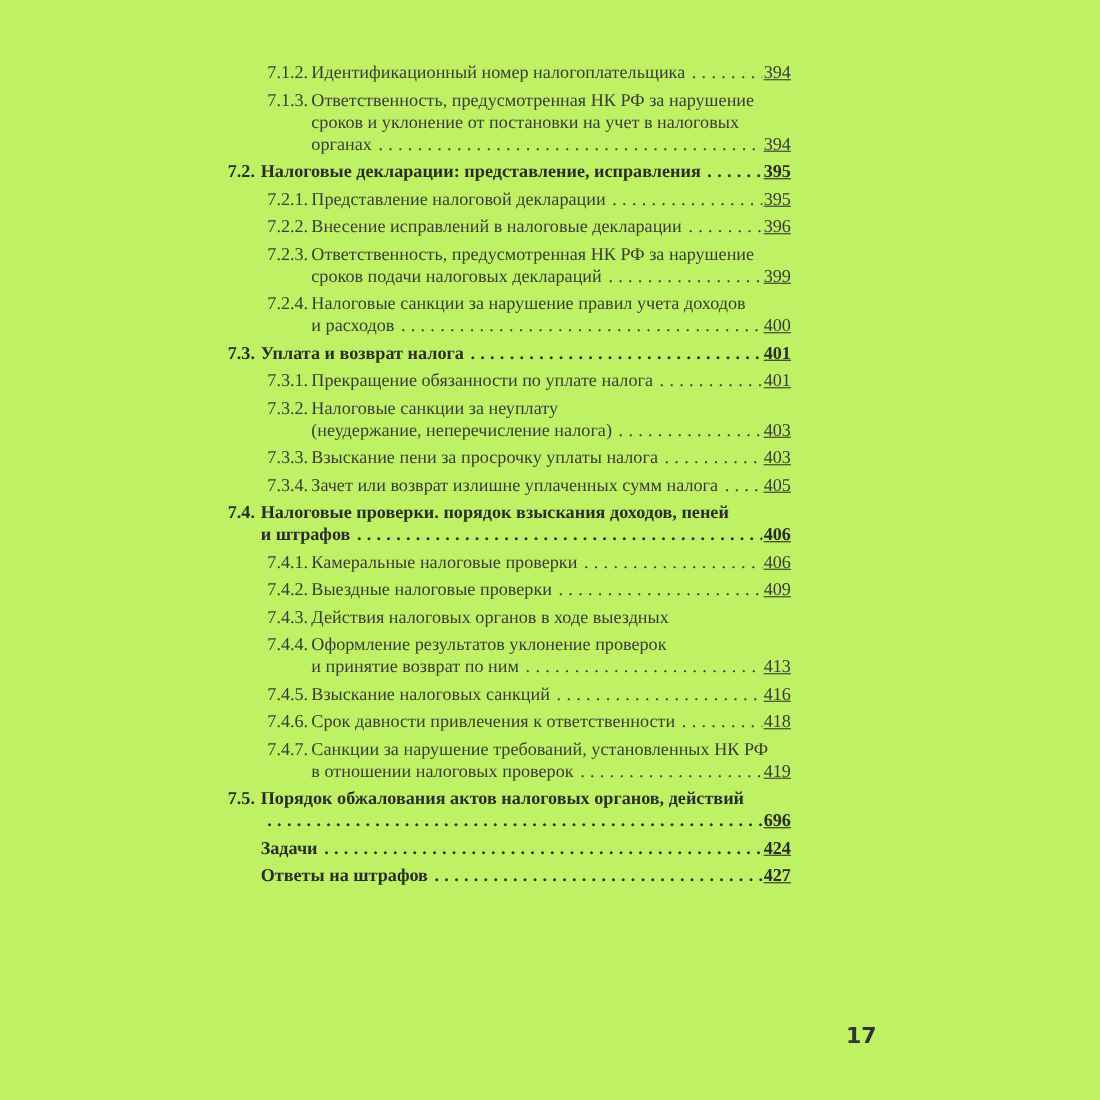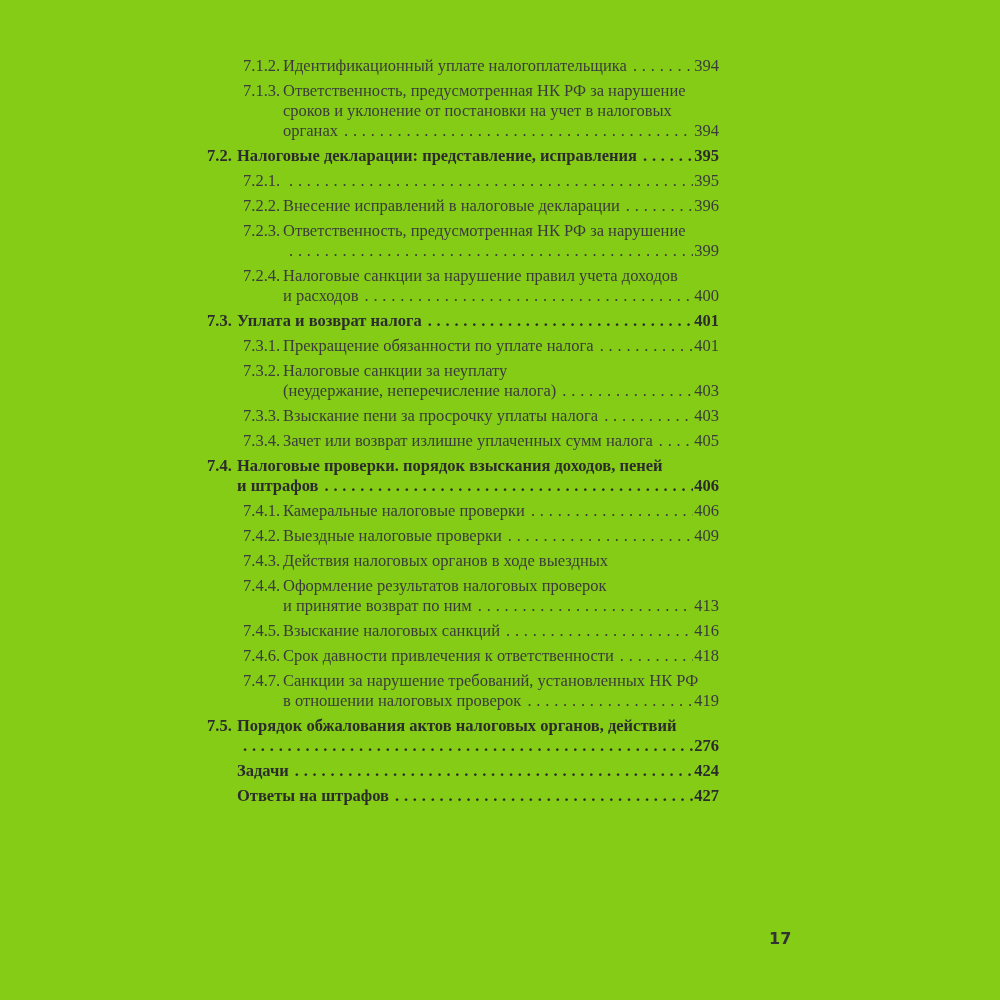--- a/index.html
+++ b/index.html
@@ -11,21 +11,21 @@
     width: 1000px;
     height: 1000px;
     font-family: "Liberation Serif", serif;
     color: #3b3b3b;
     position: relative;
     overflow: hidden;
   }
   .sheet {
     position: absolute;
     inset: 0;
-    background: #84cc16;
+    background: #bef264;
   }
   .toc {
     position: absolute;
     left: 207px;
     top: 56px;
     width: 512px;
   }
   .entry {
     font-size: 16.5px;
     line-height: 20px;
@@ -67,40 +67,41 @@
     margin-left: 6px;
     margin-right: 1px;
     min-width: 12px;
   }
   .dots::after {
     content: "..................................................................................";
     letter-spacing: 4.8px;
   }
   .pg {
     flex: none;
+    text-decoration: underline;
   }
   .folio {
     position: absolute;
     left: 769px;
     top: 929px;
     font-family: "DejaVu Sans", sans-serif;
     font-weight: bold;
-    font-size: 16px;
+    font-size: 20px;
     color: #333333;
   }
 </style>
 </head>
 <body>
 
 <div class="sheet">
   <div class="toc" id="toc">
       <div class="entry lvl2">
         <div class="line flexline">
           <span class="num">7.1.2.</span>
-          <span class="txt">Идентификационный уплате налогоплательщика</span>
+          <span class="txt">Идентификационный номер налогоплательщика</span>
           <span class="dots"></span>
           <span class="pg">394</span>
         </div>
       </div>
       <div class="entry lvl2">
         <div class="line plainline"><span class="num">7.1.3.</span><span class="txt">Ответственность, предусмотренная НК РФ за нарушение</span></div>
         <div class="line plainline"><span class="txt">сроков и уклонение от постановки на учет в налоговых</span></div>
         <div class="line flexline">
           <span class="txt">органах</span>
           <span class="dots"></span>
@@ -111,35 +112,37 @@
         <div class="line flexline">
           <span class="num">7.2.</span>
           <span class="txt">Налоговые декларации: представление, исправления</span>
           <span class="dots"></span>
           <span class="pg">395</span>
         </div>
       </div>
       <div class="entry lvl2">
         <div class="line flexline">
           <span class="num">7.2.1.</span>
+          <span class="txt">Представление налоговой декларации</span>
           <span class="dots"></span>
           <span class="pg">395</span>
         </div>
       </div>
       <div class="entry lvl2">
         <div class="line flexline">
           <span class="num">7.2.2.</span>
           <span class="txt">Внесение исправлений в налоговые декларации</span>
           <span class="dots"></span>
           <span class="pg">396</span>
         </div>
       </div>
       <div class="entry lvl2">
         <div class="line plainline"><span class="num">7.2.3.</span><span class="txt">Ответственность, предусмотренная НК РФ за нарушение</span></div>
         <div class="line flexline">
+          <span class="txt">сроков подачи налоговых деклараций</span>
           <span class="dots"></span>
           <span class="pg">399</span>
         </div>
       </div>
       <div class="entry lvl2">
         <div class="line plainline"><span class="num">7.2.4.</span><span class="txt">Налоговые санкции за нарушение правил учета доходов</span></div>
         <div class="line flexline">
           <span class="txt">и расходов</span>
           <span class="dots"></span>
           <span class="pg">400</span>
@@ -206,21 +209,21 @@
           <span class="num">7.4.2.</span>
           <span class="txt">Выездные налоговые проверки</span>
           <span class="dots"></span>
           <span class="pg">409</span>
         </div>
       </div>
       <div class="entry lvl2">
         <div class="line plainline"><span class="num">7.4.3.</span><span class="txt">Действия налоговых органов в ходе выездных</span></div>
       </div>
       <div class="entry lvl2">
-        <div class="line plainline"><span class="num">7.4.4.</span><span class="txt">Оформление результатов налоговых проверок</span></div>
+        <div class="line plainline"><span class="num">7.4.4.</span><span class="txt">Оформление результатов уклонение проверок</span></div>
         <div class="line flexline">
           <span class="txt">и принятие возврат по ним</span>
           <span class="dots"></span>
           <span class="pg">413</span>
         </div>
       </div>
       <div class="entry lvl2">
         <div class="line flexline">
           <span class="num">7.4.5.</span>
           <span class="txt">Взыскание налоговых санкций</span>
@@ -241,21 +244,21 @@
         <div class="line flexline">
           <span class="txt">в отношении налоговых проверок</span>
           <span class="dots"></span>
           <span class="pg">419</span>
         </div>
       </div>
       <div class="entry lvl1">
         <div class="line plainline"><span class="num">7.5.</span><span class="txt">Порядок обжалования актов налоговых органов, действий</span></div>
         <div class="line flexline">
           <span class="dots"></span>
-          <span class="pg">276</span>
+          <span class="pg">696</span>
         </div>
       </div>
       <div class="entry lvl1">
         <div class="line flexline">
           <span class="txt">Задачи</span>
           <span class="dots"></span>
           <span class="pg">424</span>
         </div>
       </div>
       <div class="entry lvl1">

